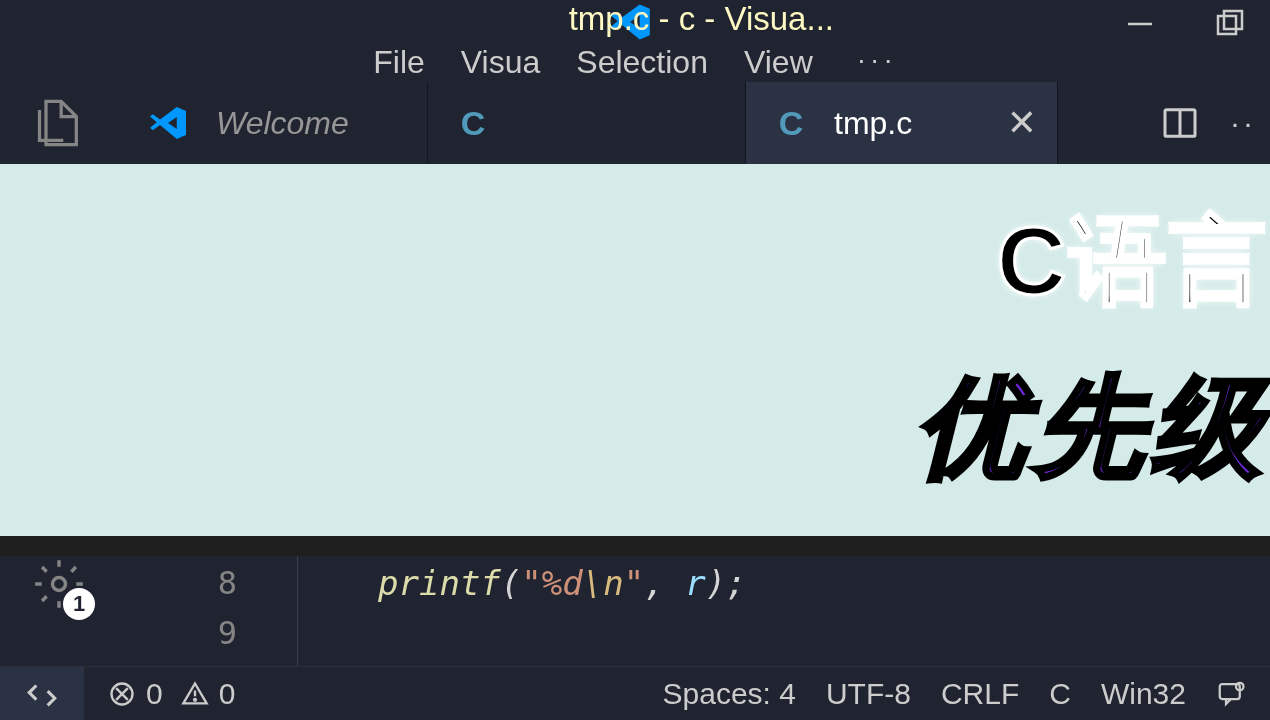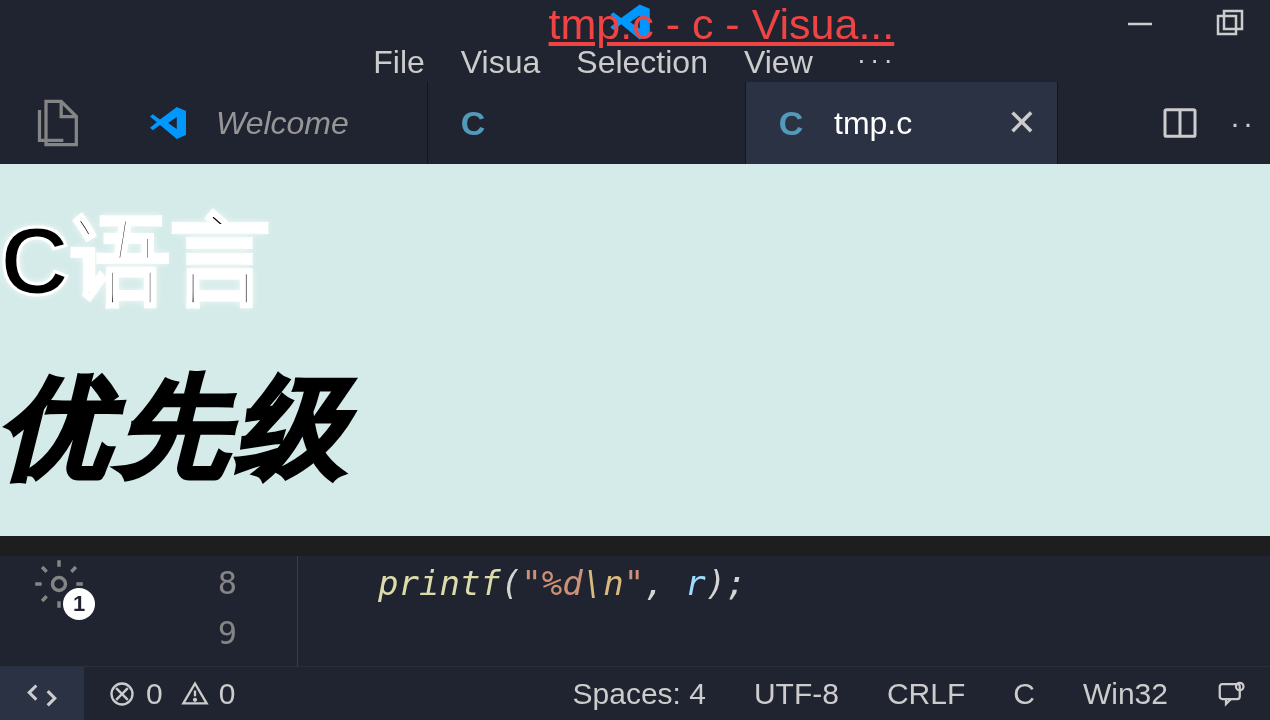--- a/index.html
+++ b/index.html
@@ -31,23 +31,22 @@
   gap: 36px;
   font-size: 32px;
   color: #cccccc;
 }
 .menu-item { cursor: pointer; }
 .menu-ellipsis { font-size: 28px; letter-spacing: 4px; margin-left: 8px; }
 .window-title {
   position: absolute;
   left: 50%;
   transform: translateX(-25%);
-  font-size: 43px;
-  color: #ef4444;
-  text-decoration: underline;
+  font-size: 33px;
+  color: #fef9c3;
 }
 .window-controls {
   position: absolute;
   right: 0;
   display: flex;
   gap: 42px;
   padding-right: 16px;
 }
 .win-btn { width: 48px; height: 48px; display: flex; align-items: center; justify-content: center; }
 .tabbar {
@@ -105,37 +104,37 @@
 }
 .overlay-banner {
   position: absolute;
   top: 164px;
   left: 0;
   width: 1270px;
   height: 372px;
   background: #d4ebe9;
   display: flex;
   flex-direction: column;
-  align-items: flex-start;
+  align-items: flex-end;
   justify-content: center;
   gap: 26px;
 }
 .banner-title {
   font-size: 96px;
   font-weight: 900;
   color: #000000;
   -webkit-text-stroke: 3px #ffffff;
   text-shadow: 0 0 8px #fff, 0 0 2px #fff;
   letter-spacing: 4px;
 }
 .banner-sub {
   font-size: 110px;
   font-weight: 900;
   font-style: italic;
-  color: #000000;
+  color: #6d28d9;
   -webkit-text-stroke: 4px #000000;
   letter-spacing: 8px;
 }
 .editor-area {
   position: absolute;
   top: 556px;
   left: 0;
   width: 1270px;
   height: 110px;
   background: #1f2430;
@@ -213,21 +212,21 @@
 }
 .status-problems {
   display: flex;
   align-items: center;
   gap: 10px;
   margin-left: 24px;
 }
 .status-right {
   margin-left: auto;
   display: flex;
-  gap: 48px;
+  gap: 30px;
   padding-right: 24px;
   align-items: center;
 }
 svg { display: block; }
 </style>
 </head>
 <body>
 
 <div class="titlebar">
   <div class="vscode-logo">

